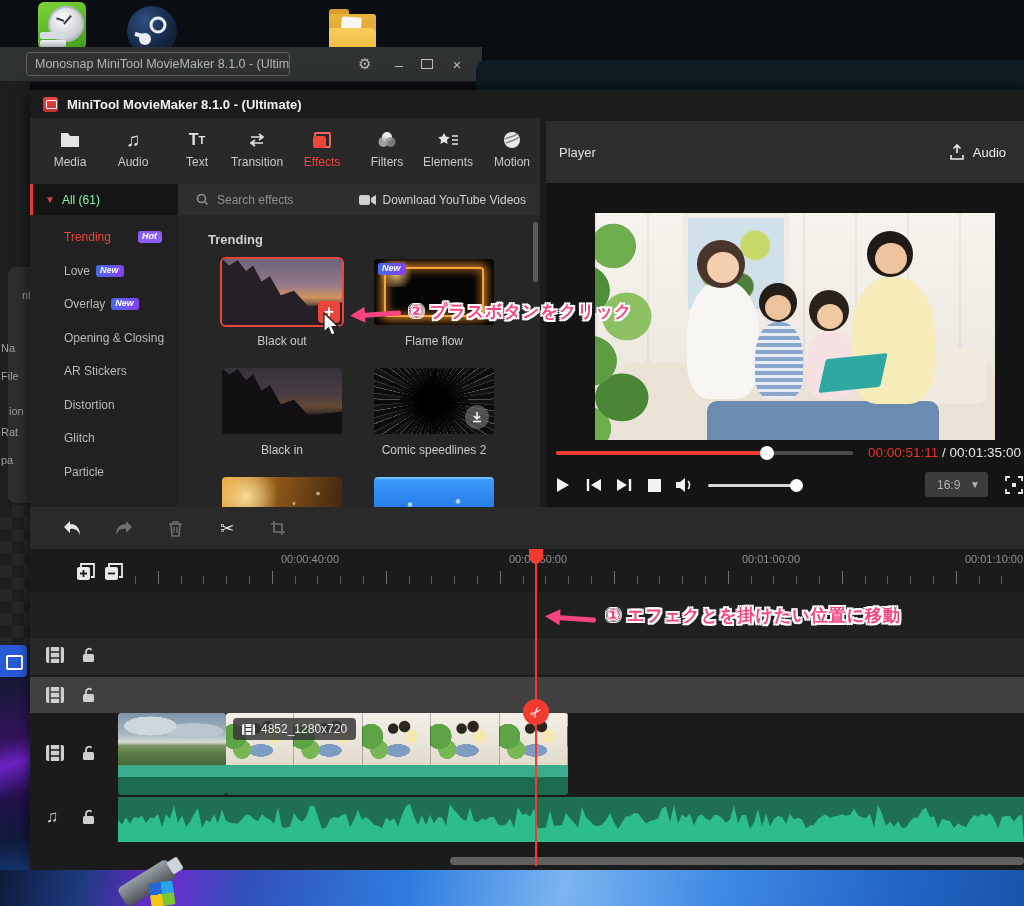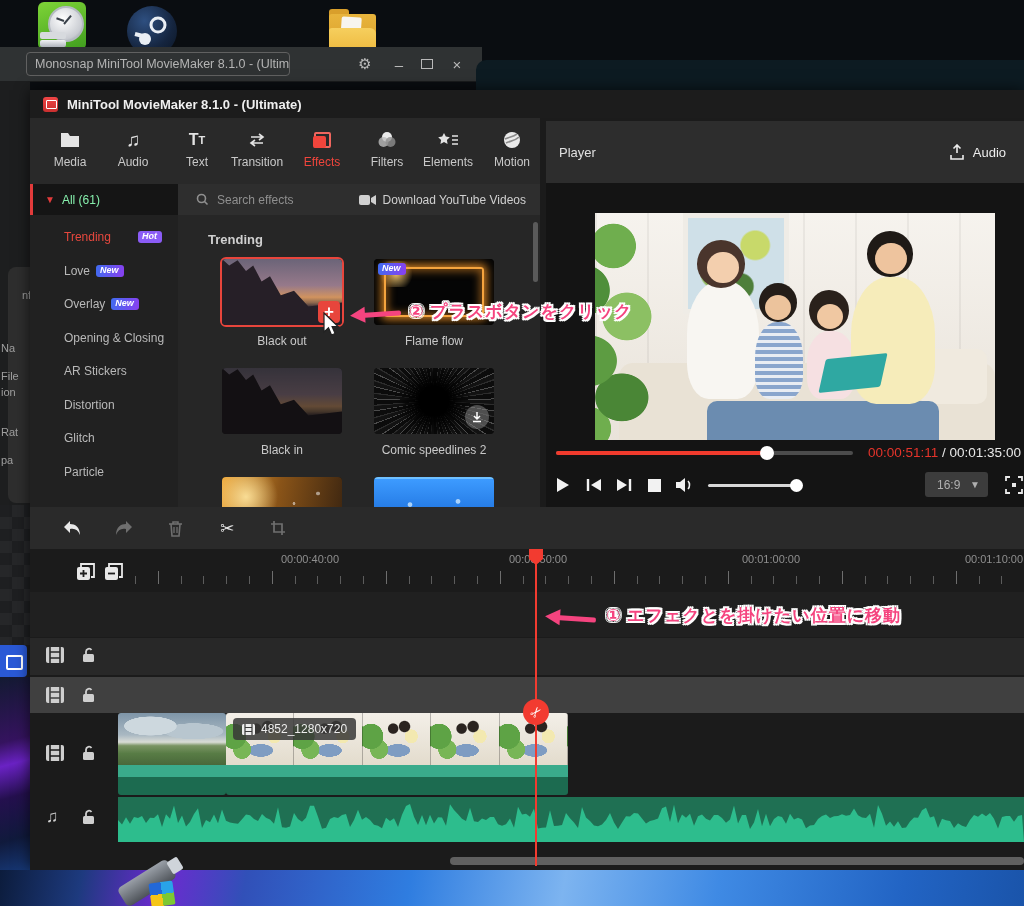--- a/index.html
+++ b/index.html
@@ -248,21 +248,21 @@
     </div>
     <div class="mono-btn" style="left:444px;">×</div>
   </div>
   <div class="abs teal-block"></div>
 
   <div class="abs mono-strip">
     <div class="mono-panel"></div>
     <span class="mono-lbl" style="top:208px;padding-left:21px;">nfo</span>
     <span class="mono-lbl" style="top:261px;">Na</span>
     <span class="mono-lbl" style="top:289px;">File</span>
-    <span class="mono-lbl" style="top:305px;">ion</span>
+    <span class="mono-lbl" style="top:324px;padding-left:8px;">ion</span>
     <span class="mono-lbl" style="top:345px;">Rat</span>
     <span class="mono-lbl" style="top:373px;">pa</span>
     <div class="mono-checker"></div>
     <div class="mono-tool">
         <div class="sq"></div>
       </div>
   </div>
   <div class="abs wall-left"></div>
 
   <div class="abs mm-window"></div>

